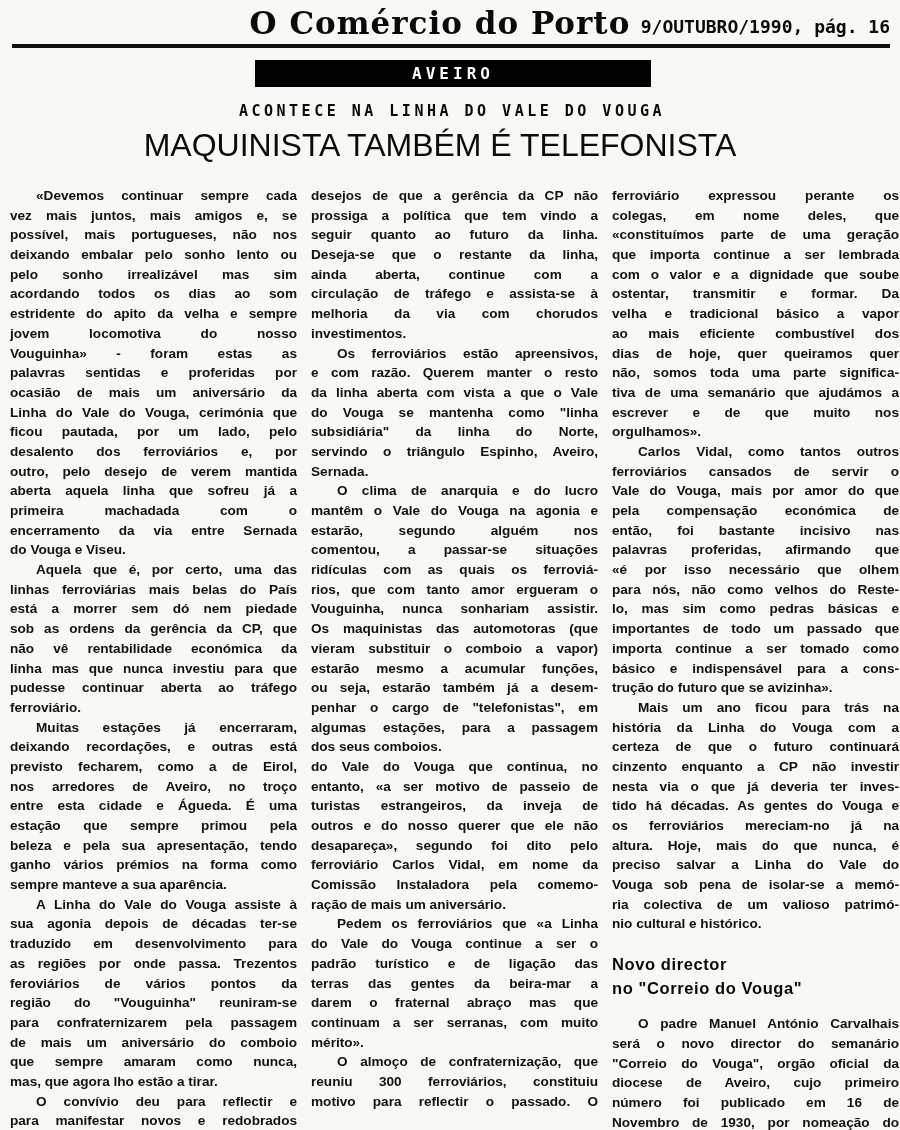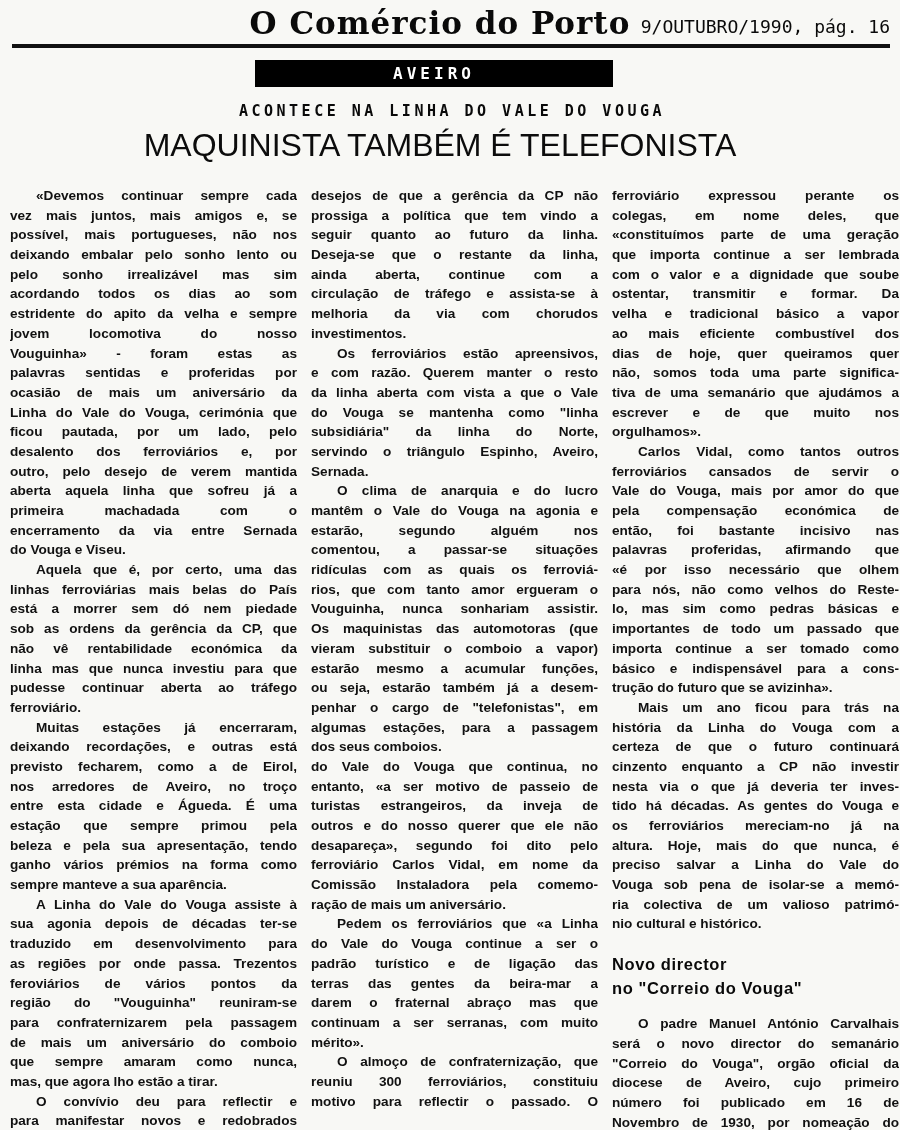--- a/index.html
+++ b/index.html
@@ -15,29 +15,29 @@
     position:absolute; top:4px; left:240px; width:400px;
     text-align:center;
     font-family:"DejaVu Serif",serif;
     font-weight:700; font-size:31px; letter-spacing:1px;
     transform:scaleY(1.05);
     color:#0a0a0a;
   }
   .masthead-date {
     position:absolute; top:16px; right:10px;
     font-family:"DejaVu Sans Mono","Liberation Mono",monospace;
-    font-weight:400; font-size:18px; letter-spacing:0px;
+    font-weight:700; font-size:18px; letter-spacing:0px;
     color:#0a0a0a;
   }
   .header-rule {
     position:absolute; top:44px; left:12px; width:878px; height:4px;
     background:#111;
   }
   .section-banner {
-    position:absolute; top:60px; left:255px; width:358px; height:27px;
+    position:absolute; top:60px; left:255px; width:396px; height:27px;
     background:#000; color:#fff;
     text-align:center; line-height:27px;
     font-family:"DejaVu Sans Mono","Liberation Mono",monospace;
     font-weight:700; font-size:16px; letter-spacing:4px;
   }
   .kicker {
     position:absolute; top:102px; left:12px; width:880px;
     text-align:center;
     font-family:"DejaVu Sans Mono","Liberation Mono",monospace;
     font-weight:700; font-size:15px; letter-spacing:3.5px;

